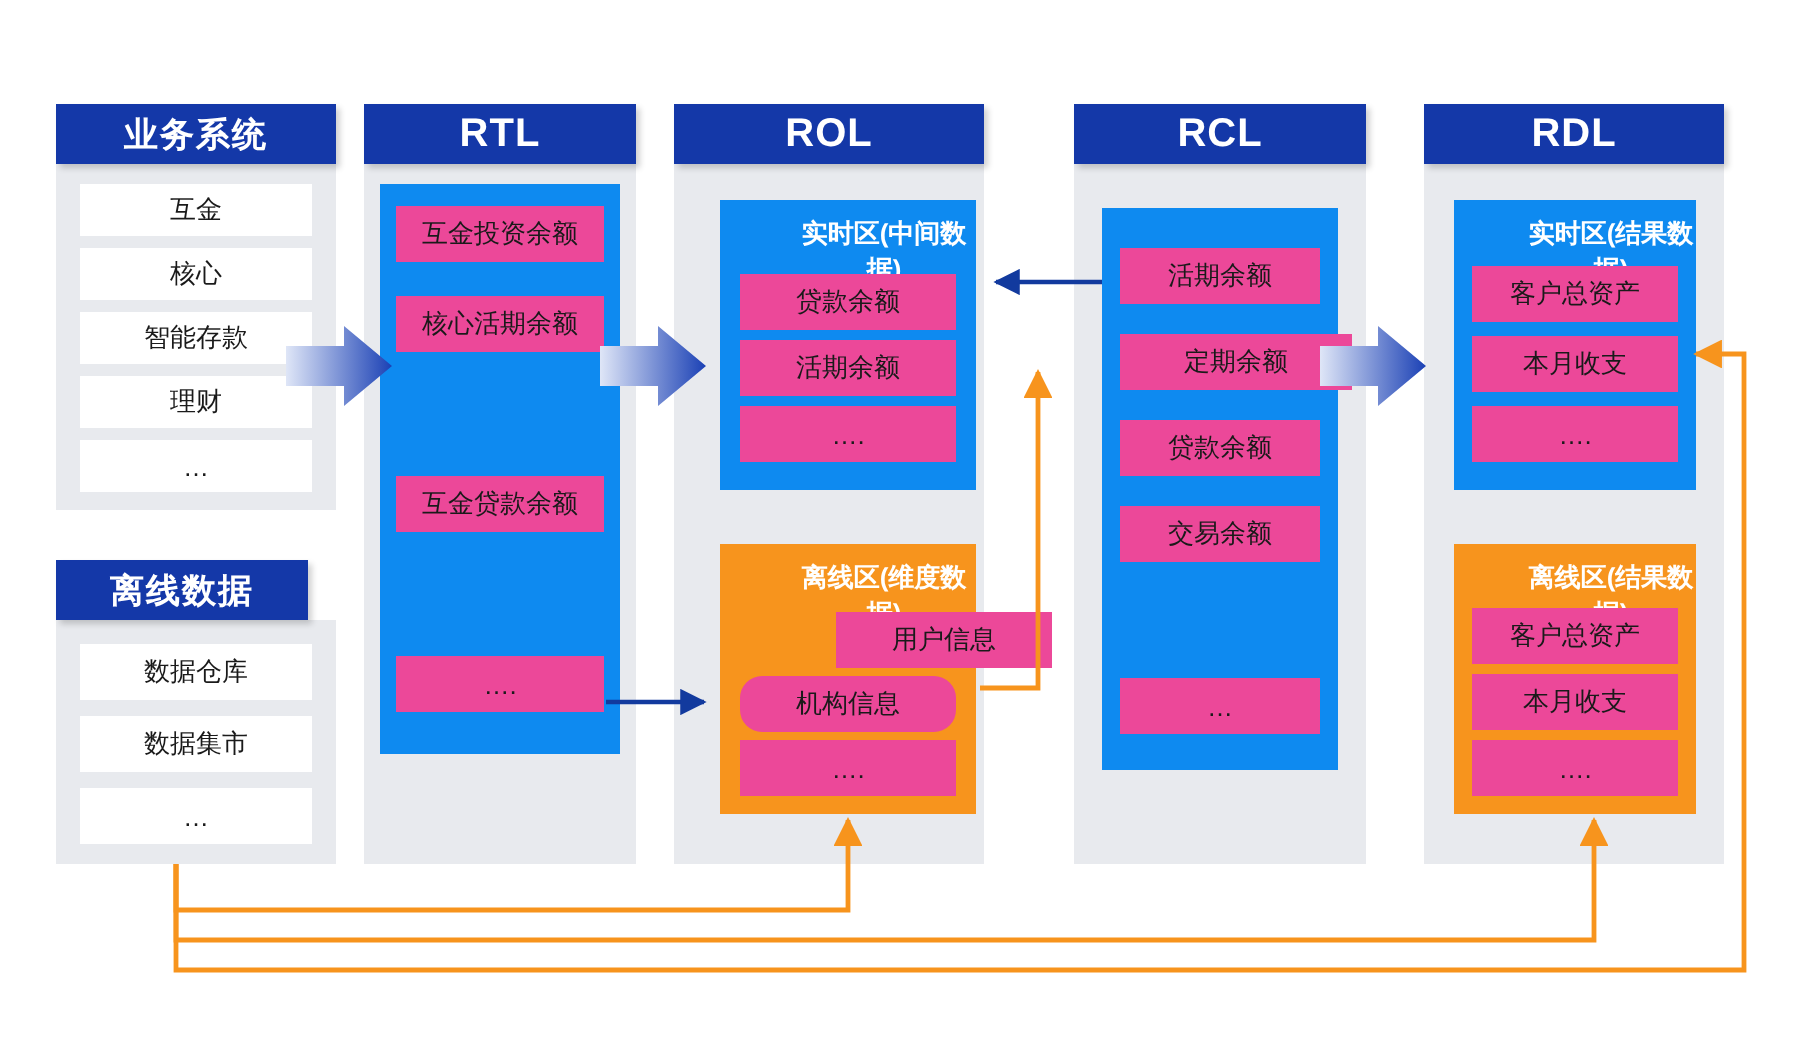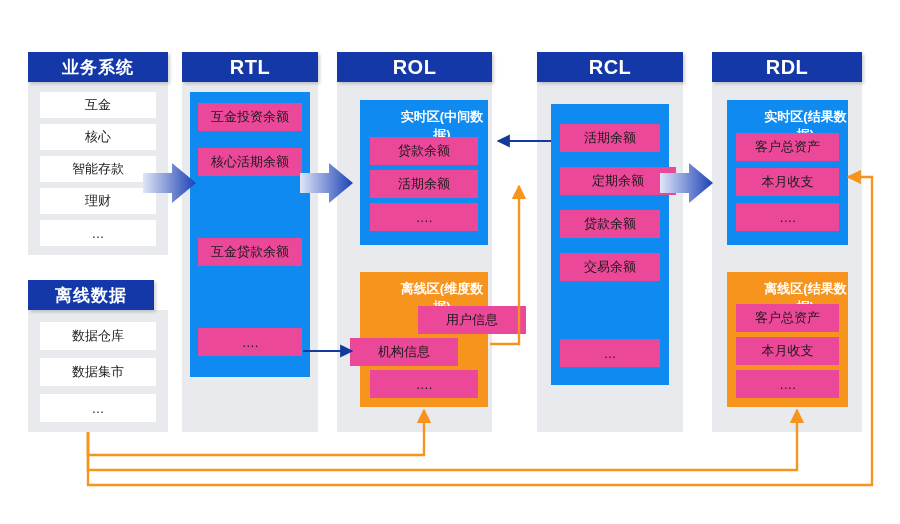--- a/index.html
+++ b/index.html
@@ -185,21 +185,21 @@
     <div class="group-title">实时区(中间数据)</div>
   </div>
   <div class="chip" style="left:370px; top:137px; width:108px; height:28px;">贷款余额</div>
   <div class="chip" style="left:370px; top:170px; width:108px; height:28px;">活期余额</div>
   <div class="chip" style="left:370px; top:203px; width:108px; height:28px;">….</div>
 
   <div class="group orange" style="left:360px; top:272px; width:128px; height:135px;">
     <div class="group-title">离线区(维度数据)</div>
   </div>
   <div class="chip" style="left:370px; top:306px; width:108px; height:28px;margin-left:48px;">用户信息</div>
-  <div class="chip" style="left:350px; top:338px; width:108px; height:28px;">机构信息</div>
+  <div class="chip" style="left:370px; top:338px; width:108px; height:28px;border-radius:11px;">机构信息</div>
   <div class="chip" style="left:370px; top:370px; width:108px; height:28px;">….</div>
 
   <div class="col-bg" style="left:537px; top:80px; width:146px; height:352px;"></div>
 
   <div class="hdr en" style="left:537px; top:52px; width:146px; height:30px;">RCL</div>
 
   <div class="group blue" style="left:551px; top:104px; width:118px; height:281px;"></div>
 
   <div class="chip" style="left:560px; top:124px; width:100px; height:28px;">活期余额</div>
   <div class="chip" style="left:560px; top:167px; width:116px; height:28px;">定期余额</div>

